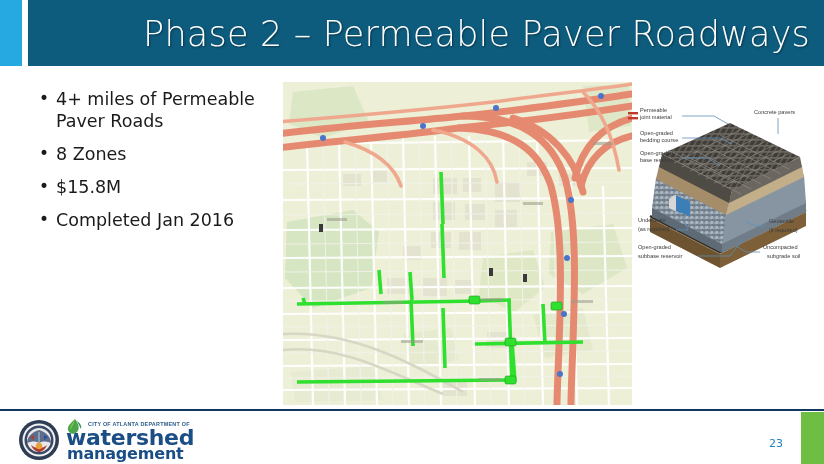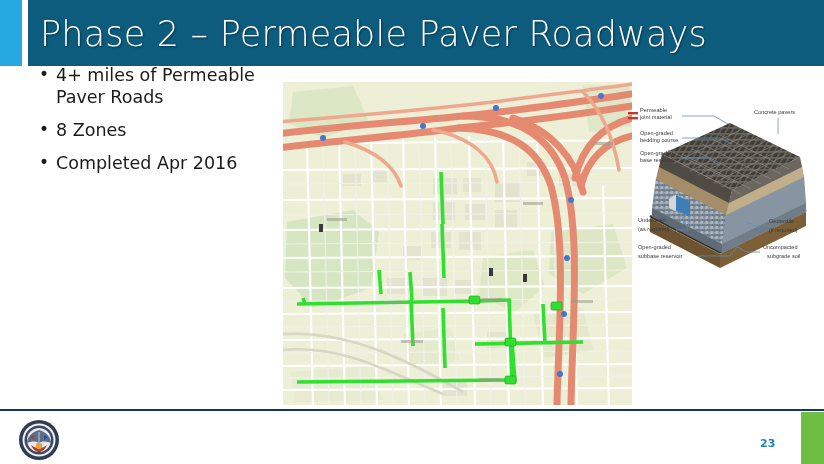--- a/index.html
+++ b/index.html
@@ -46,27 +46,28 @@
     width: 770px;
     height: 52px;
     line-height: 52px;
     color: #ffffff;
     font-family: "DejaVu Sans", sans-serif;
     font-weight: 300;
     font-size: 35px;
     letter-spacing: 0.2px;
     white-space: nowrap;
     text-shadow: 1px 1px 2px rgba(0,0,0,0.45);
+    text-align: right;
   }
 
   
   .bullets {
     position: absolute;
     left: 36px;
-    top: 64px;
+    top: 88px;
     width: 240px;
     margin: 0;
     padding: 0;
     list-style: none;
   }
   .bullets li {
     position: relative;
     padding-left: 20px;
     margin-bottom: 11px;
     color: #1a1a1a;
@@ -122,24 +123,24 @@
     top: 412px;
     width: 23px;
     height: 52px;
     background: #6FBE44;
   }
   .page-number {
     position: absolute;
     left: 760px;
     top: 437px;
     width: 32px;
-    text-align: left;
+    text-align: center;
     color: #1F7FC4;
     font-family: "DejaVu Sans", sans-serif;
-    font-weight: bold;
+    font-weight: normal;
     font-size: 11px;
   }
 
   .seal {
     position: absolute;
     left: 18px;
     top: 419px;
     width: 42px;
     height: 42px;
   }
@@ -196,21 +197,22 @@
 
 <div id="slide">
 
   <div class="title-accent"></div>
   <div class="title-band"></div>
   <div class="title-text">Phase 2 – Permeable Paver Roadways</div>
 
   <ul class="bullets">
     <li>4+ miles of Permeable Paver Roads</li>
     <li>8 Zones</li>
-    <li>Completed Apr 2016</li>
+    <li>$15.8M</li>
+    <li>Completed Jan 2016</li>
   </ul>
 
   <div class="map-wrap">
     <svg class="map-svg" width="349" height="323" viewBox="0 0 349 323">
       <defs>
         <clipPath id="mapclip">
             <rect x="0" y="0" width="349" height="323"></rect>
           </clipPath>
       </defs>
       <g clip-path="url(#mapclip)">
@@ -487,14 +489,24 @@
     <circle cx="21" cy="21" r="14.5" fill="#3A4A66"></circle>
     <circle cx="21" cy="21" r="12" fill="#E8E8E8"></circle>
     <path d="M21 11 C 13 13, 9 19, 9 24 C 14 22, 18 22, 21 24 C 24 22, 28 22, 33 24 C 33 19, 29 13, 21 11 Z" fill="#5C6E8C"></path>
     <path d="M21 13 L21 30" stroke="#9AA8BE" stroke-width="1.6"></path>
     <path d="M13 26 C 17 30, 25 30, 29 26 C 27 31, 23 33, 21 33 C 19 33, 15 31, 13 26 Z" fill="#B03A2E"></path>
     <circle cx="21" cy="27" r="3.2" fill="#E8A13A"></circle>
     <path d="M12 18 L16 16 L16 21 Z" fill="#B03A2E"></path>
     <path d="M30 18 L26 16 L26 21 Z" fill="#2B4E9B"></path>
   </svg>
 
+  <div class="logo-block">
+    <svg class="logo-drop" viewBox="0 0 18 16">
+      <path d="M9 0 C 5 4, 1 7, 2 11 C 3 15, 8 16, 11 13 C 14 10, 13 5, 9 0 Z" fill="#4CA64C"></path>
+      <path d="M9 1 C 6.5 4.5, 4 7, 4.5 10.5 C 6 8, 7.5 5, 9 1 Z" fill="#8CC63F"></path>
+      <path d="M11 2 C 14 4, 16 7, 15 10 C 13.5 7.5, 12.5 4.5, 11 2 Z" fill="#2E8B57"></path>
+    </svg>
+    <div class="logo-tag">CITY OF ATLANTA DEPARTMENT OF</div>
+    <div class="logo-word1">watershed</div>
+    <div class="logo-word2">management</div>
+  </div>
 
 </div>
 
 </body></html>

